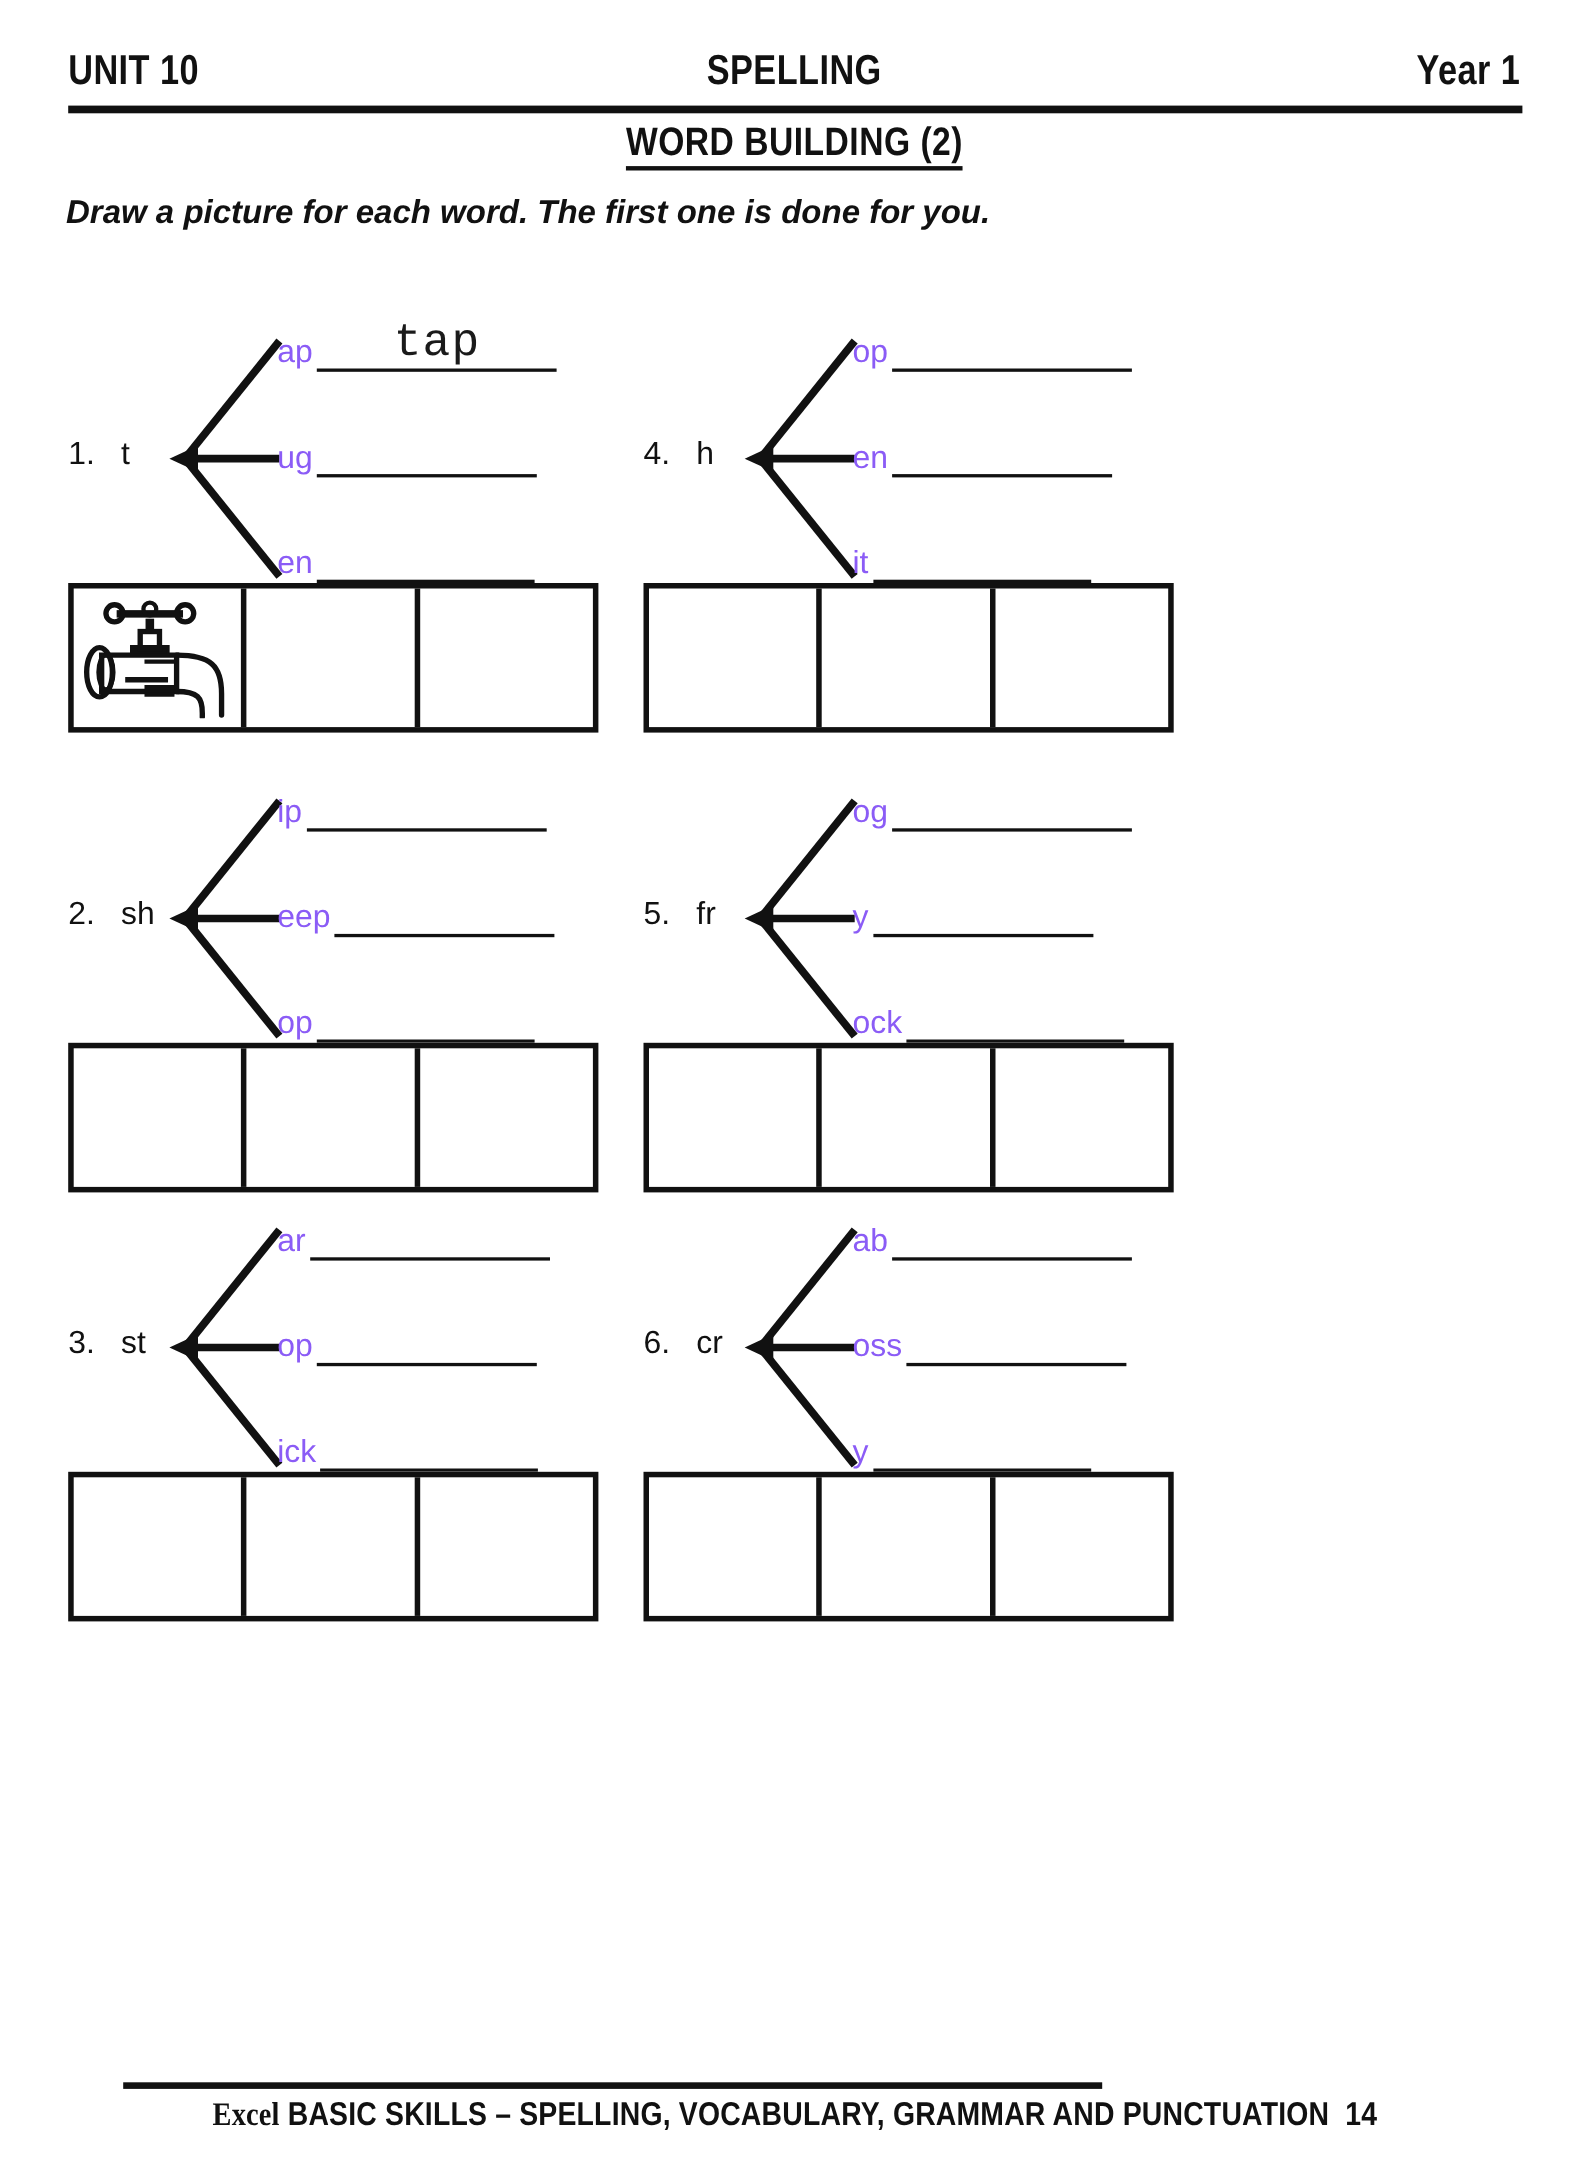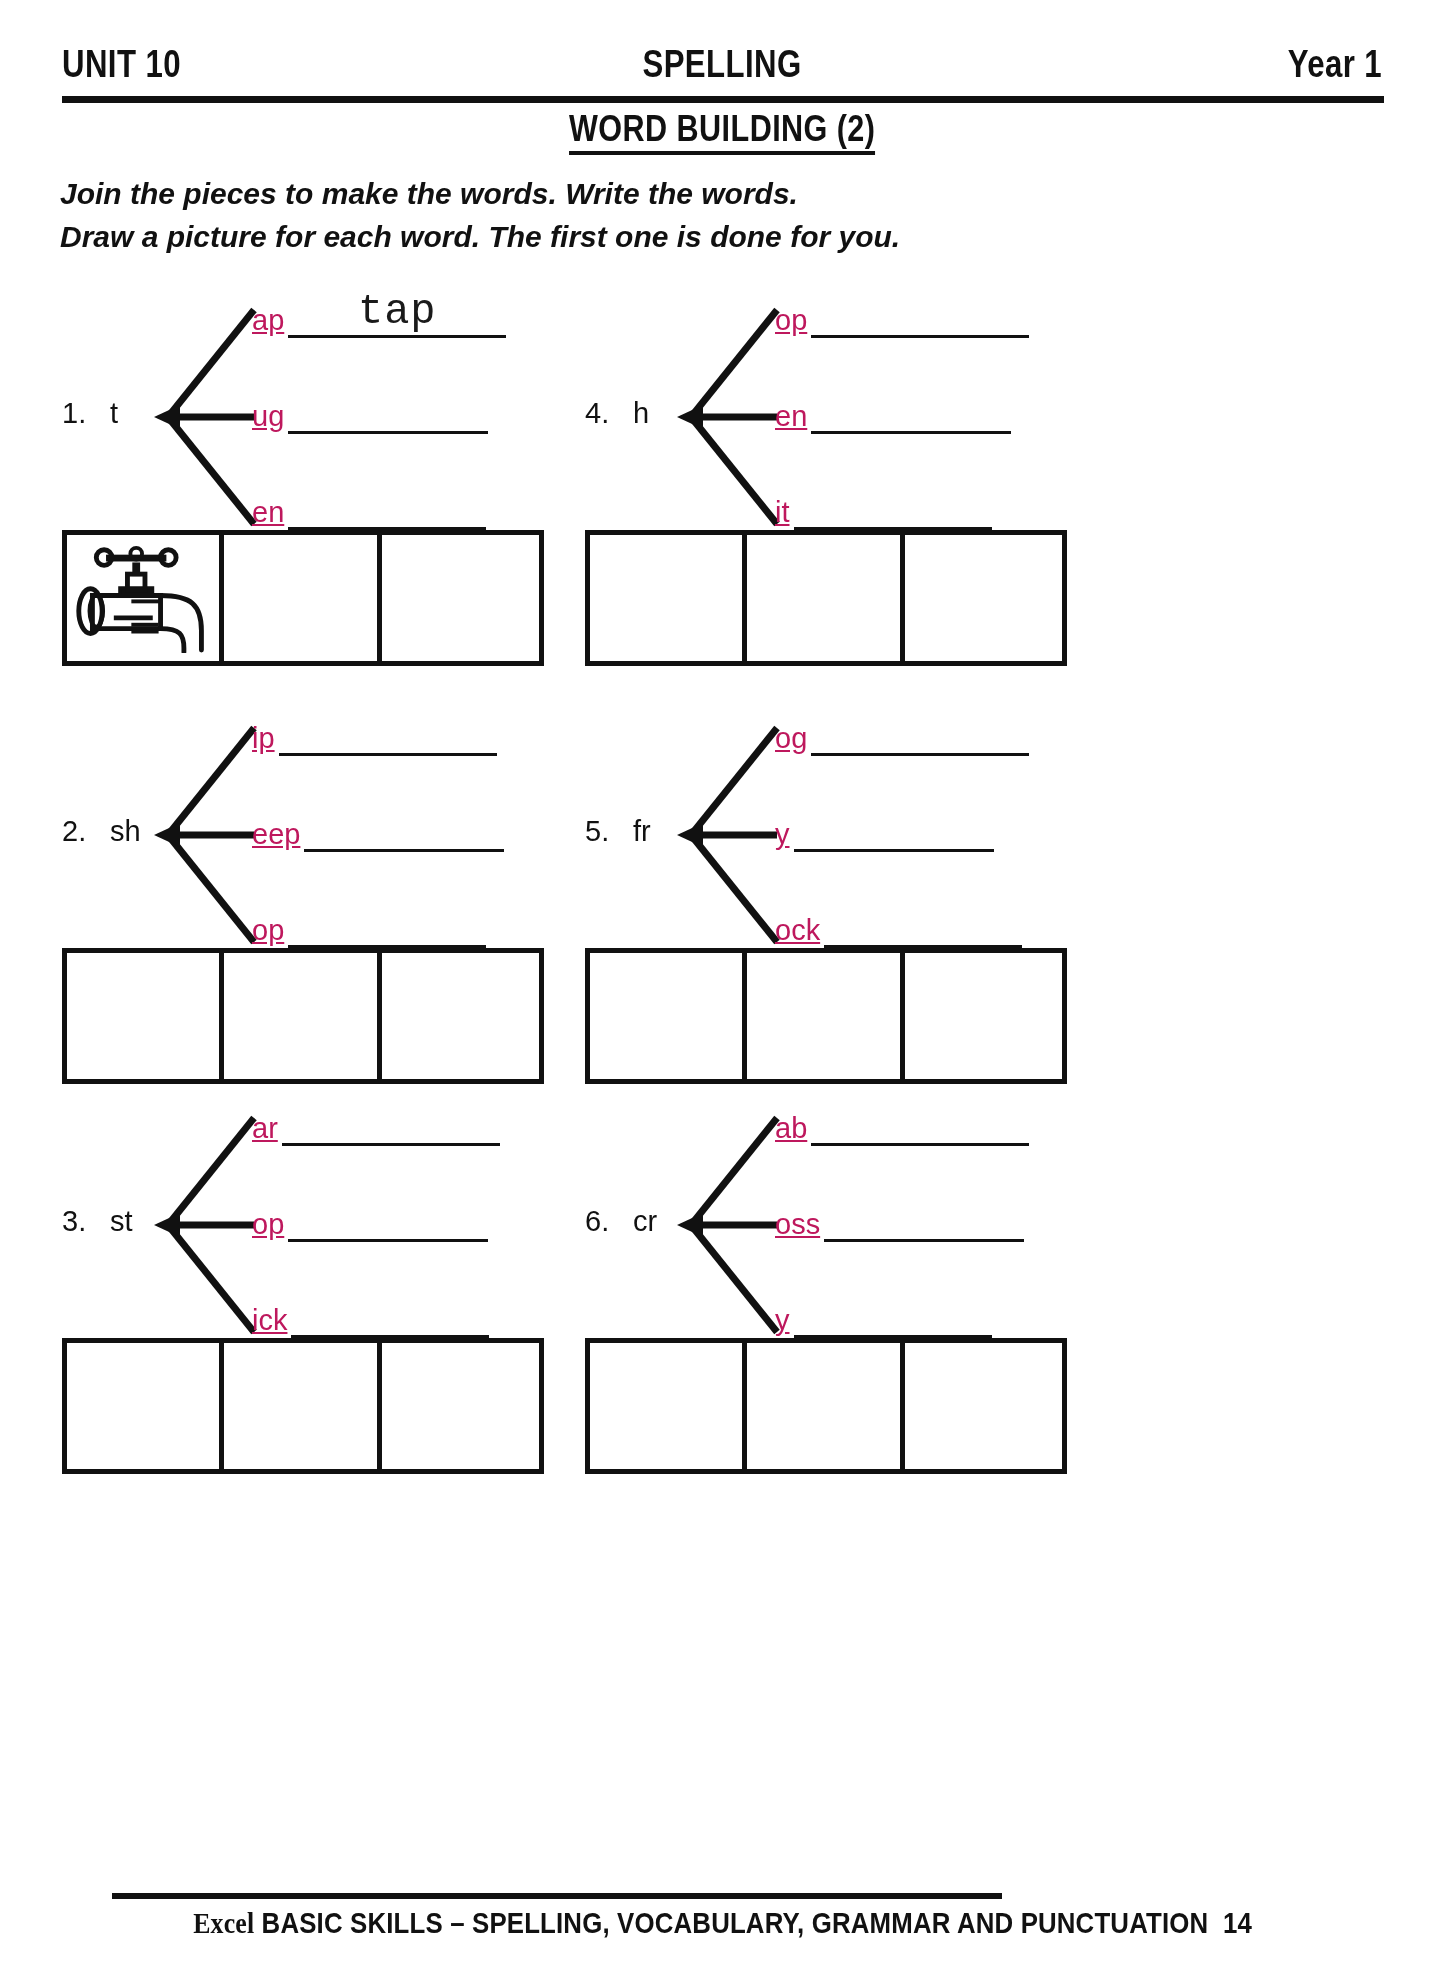--- a/index.html
+++ b/index.html
@@ -136,23 +136,22 @@
     display: flex;
     align-items: flex-end;
   }
   .ending-row.r1 { left: 190px; top: 16px;  }
   .ending-row.r2 { left: 190px; top: 112px; }
   .ending-row.r3 { left: 190px; top: 208px; }
 
   .ending-text {
     font-size: 29px;
     line-height: 32px;
-    color: #be185d;
+    color: #8b5cf6;
     padding-bottom: 2px;
-    text-decoration: underline;
   }
   .write-line {
     position: relative;
     border-bottom: 3px solid #111;
     margin-left: 4px;
     height: 34px;
     box-sizing: border-box;
   }
   .answer {
     position: absolute;
@@ -235,21 +234,20 @@
     <div class="hdr-subject">SPELLING</div>
     <div class="hdr-year">Year 1</div>
   </div>
   <div class="hdr-rule"></div>
 
   <div class="title">
     <span class="title-text">WORD BUILDING (2)</span>
   </div>
 
   <div class="instructions">
-    <div>Join the pieces to make the words. Write the words.</div>
     <div>Draw a picture for each word. The first one is done for you.</div>
   </div>
 
   <div id="exercise-host">
       <div class="exercise" style="left: 62px; top: 282px;">
         <div class="ex-index">1.</div>
         <div class="ex-stem">t</div>
         <svg class="ex-arrows" viewBox="0 0 110 230">
           <line x1="18" y1="115" x2="104" y2="8" stroke="#111111" stroke-width="7" stroke-linecap="butt"></line>
           <line x1="18" y1="115" x2="104" y2="115" stroke="#111111" stroke-width="7" stroke-linecap="butt"></line>

